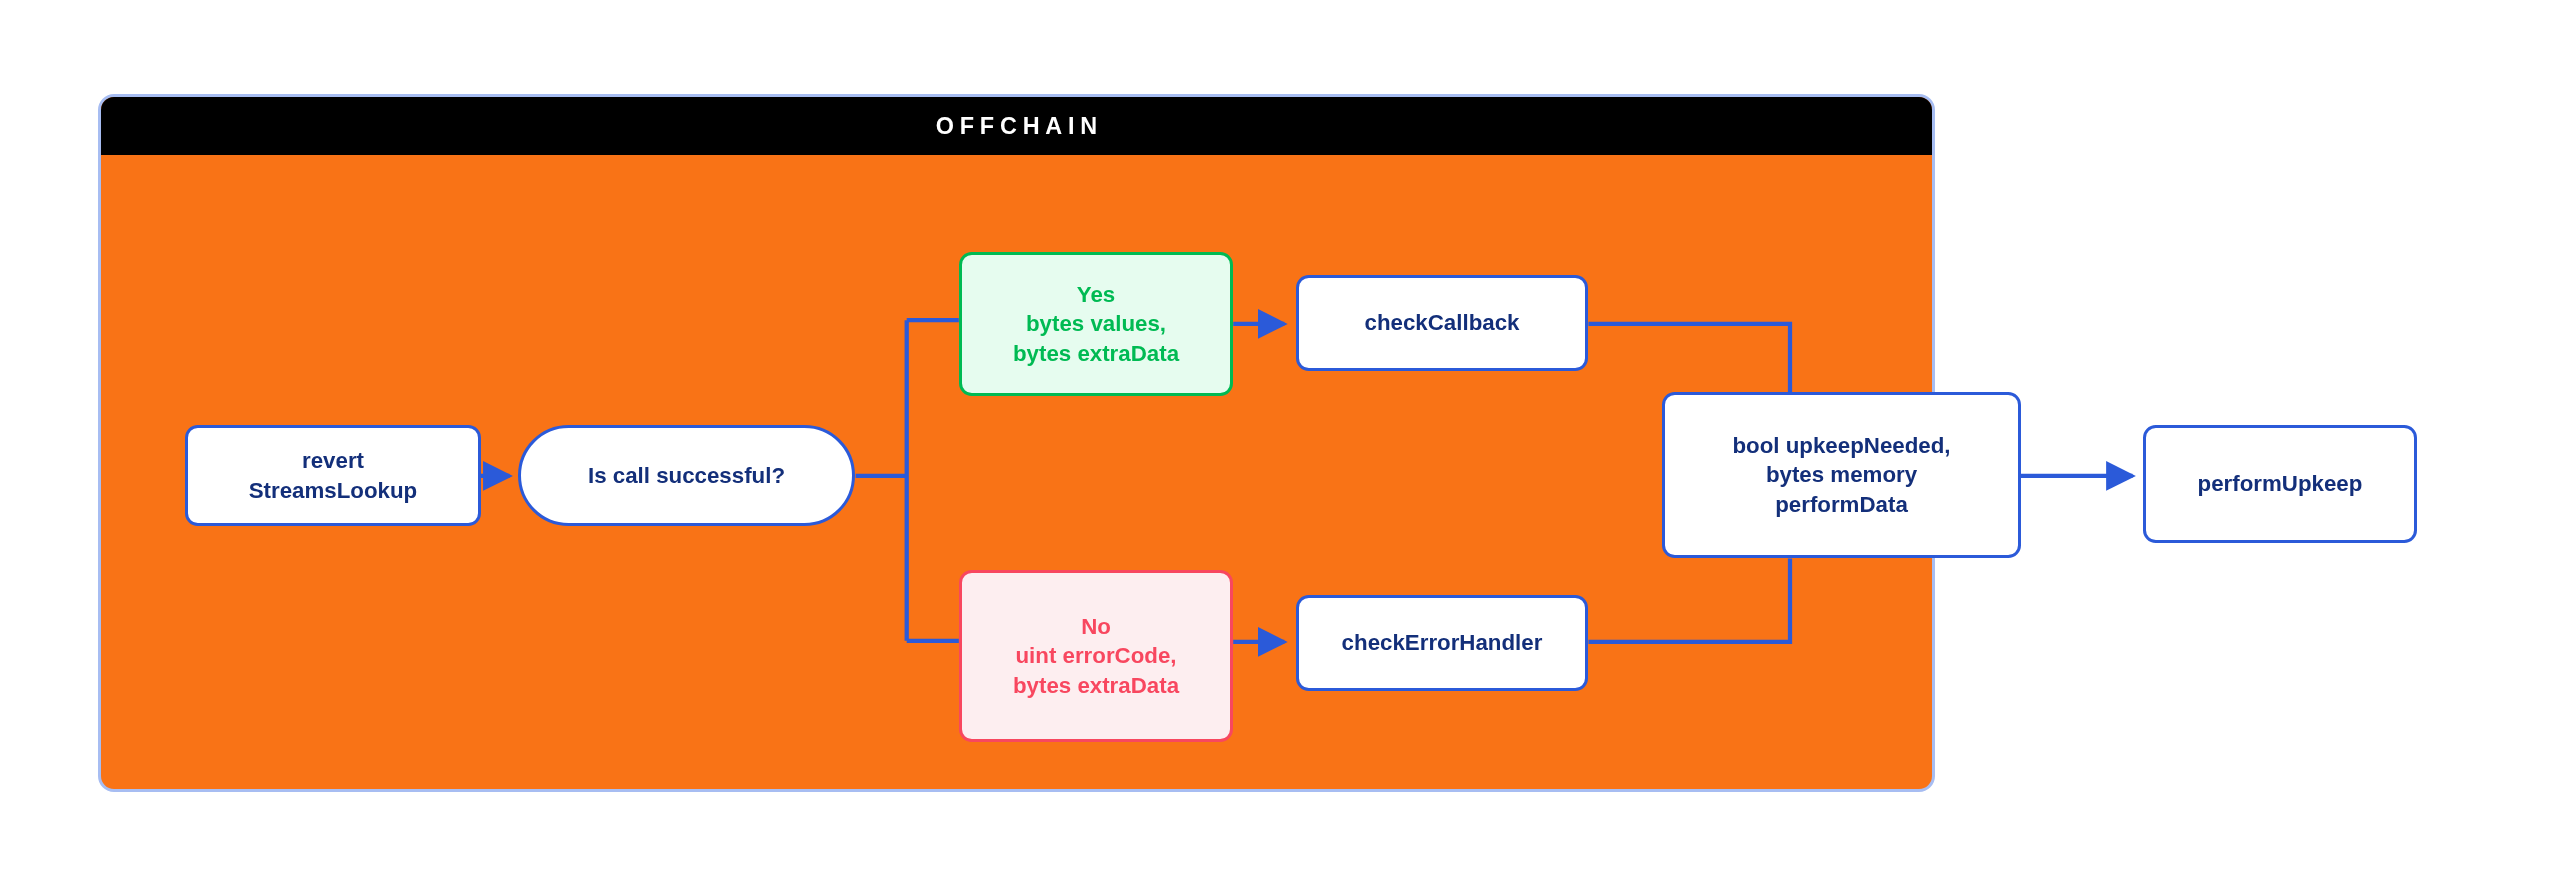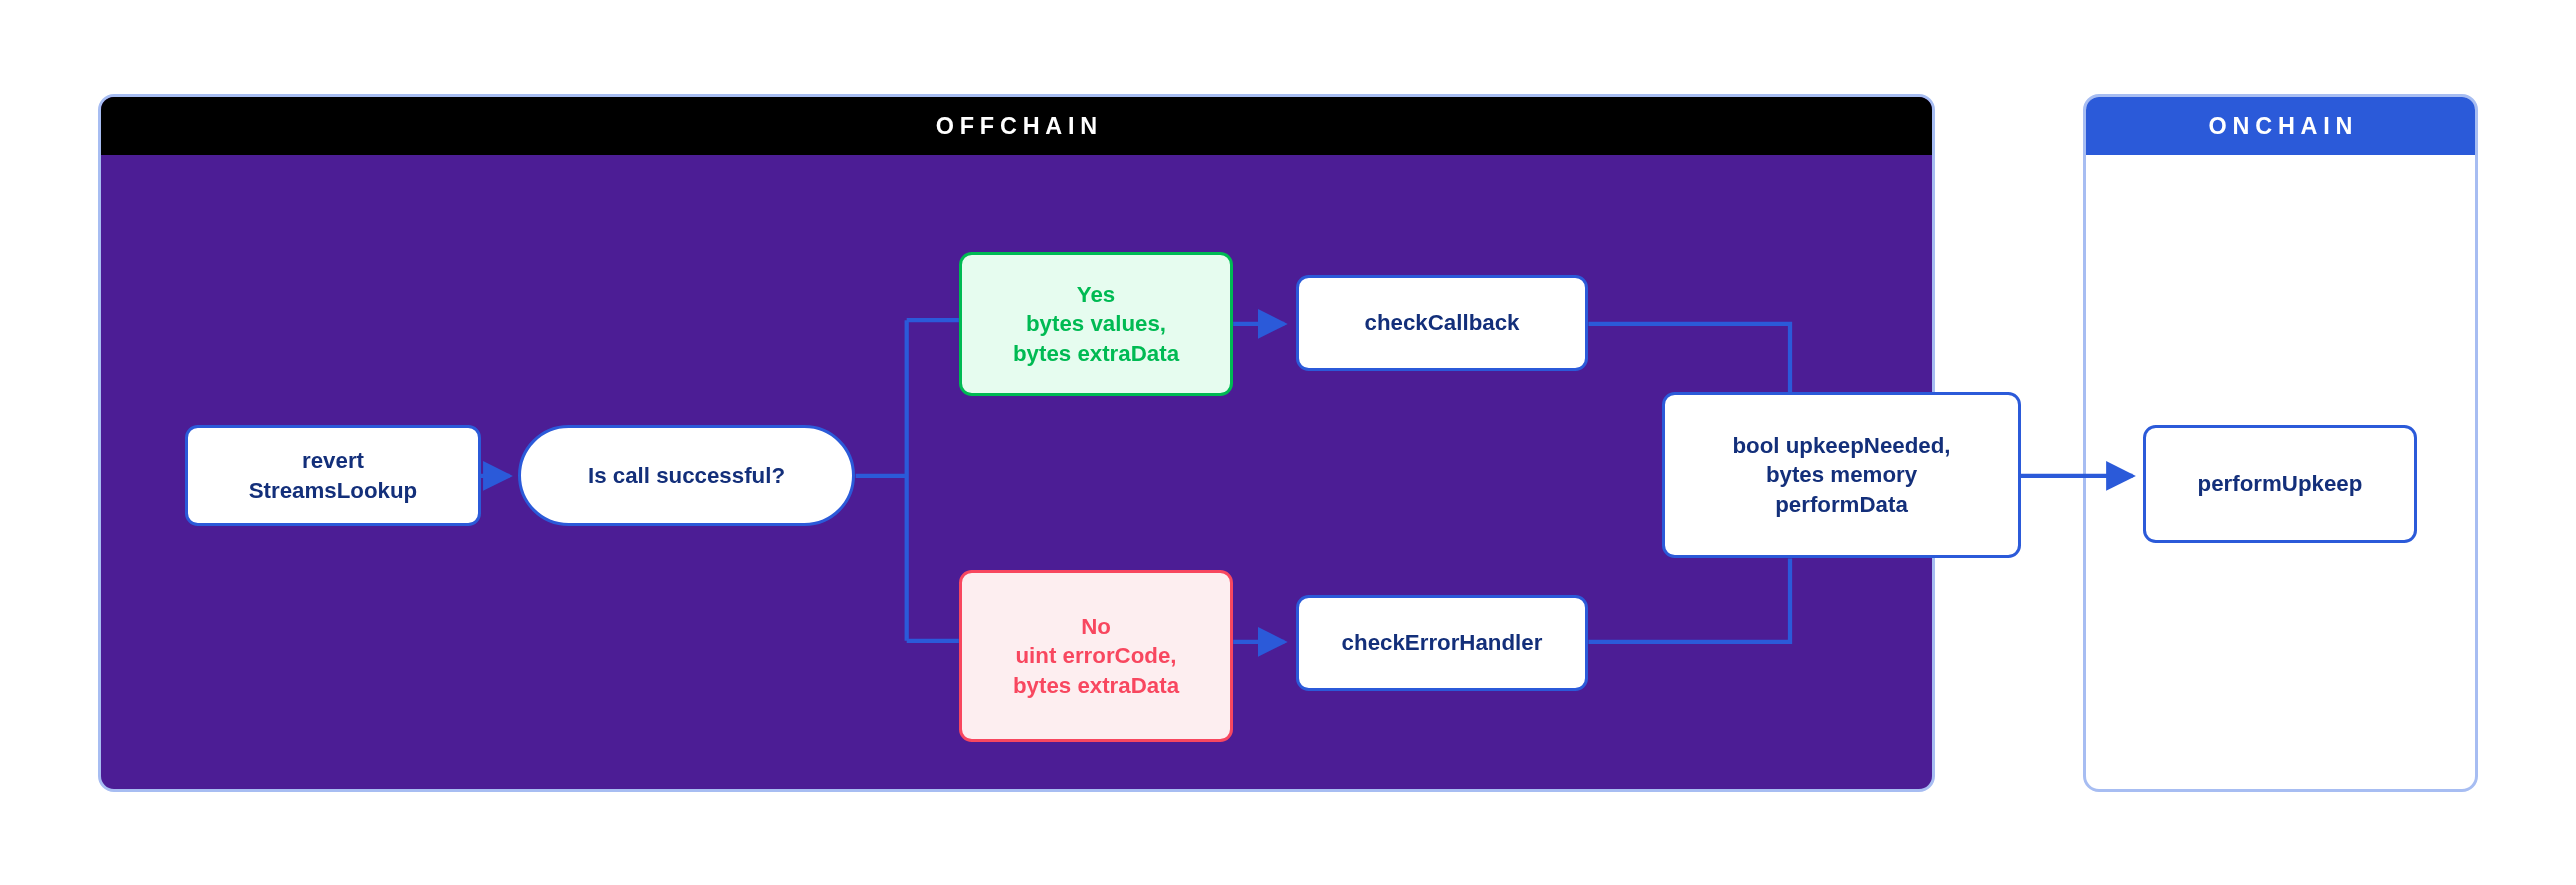--- a/index.html
+++ b/index.html
@@ -23,21 +23,21 @@
     position: absolute;
     box-sizing: border-box;
     border-radius: 16px;
     overflow: hidden;
   }
   .panel-offchain {
     left: 98px;
     top: 94px;
     width: 1837px;
     height: 698px;
-    background: #4c1d95;
+    background: #f97316;
     border: 3.2px solid #a7bdf2;
   }
   .panel-onchain {
     left: 2083px;
     top: 94px;
     width: 395px;
     height: 698px;
     background: #ffffff;
     border: 3.2px solid #a7bdf2;
   }
@@ -112,23 +112,20 @@
 </style>
 </head>
 <body>
 
 <div id="stage">
 
   <div class="panel panel-offchain">
     <div class="panel-header header-offchain">OFFCHAIN</div>
   </div>
 
-  <div class="panel panel-onchain">
-    <div class="panel-header header-onchain">ONCHAIN</div>
-  </div>
 
   <svg id="wires" viewBox="0 0 4844 1666">
     <defs>
       <marker id="arrowhead" markerWidth="7" markerHeight="7" refX="6.2" refY="3.5" orient="auto" markerUnits="strokeWidth">
         <path d="M0,0 L7,3.5 L0,7 Z" fill="#2b5ad9"></path>
       </marker>
     </defs>
 
     <g fill="none" stroke="#2b5ad9" stroke-width="8">
 

